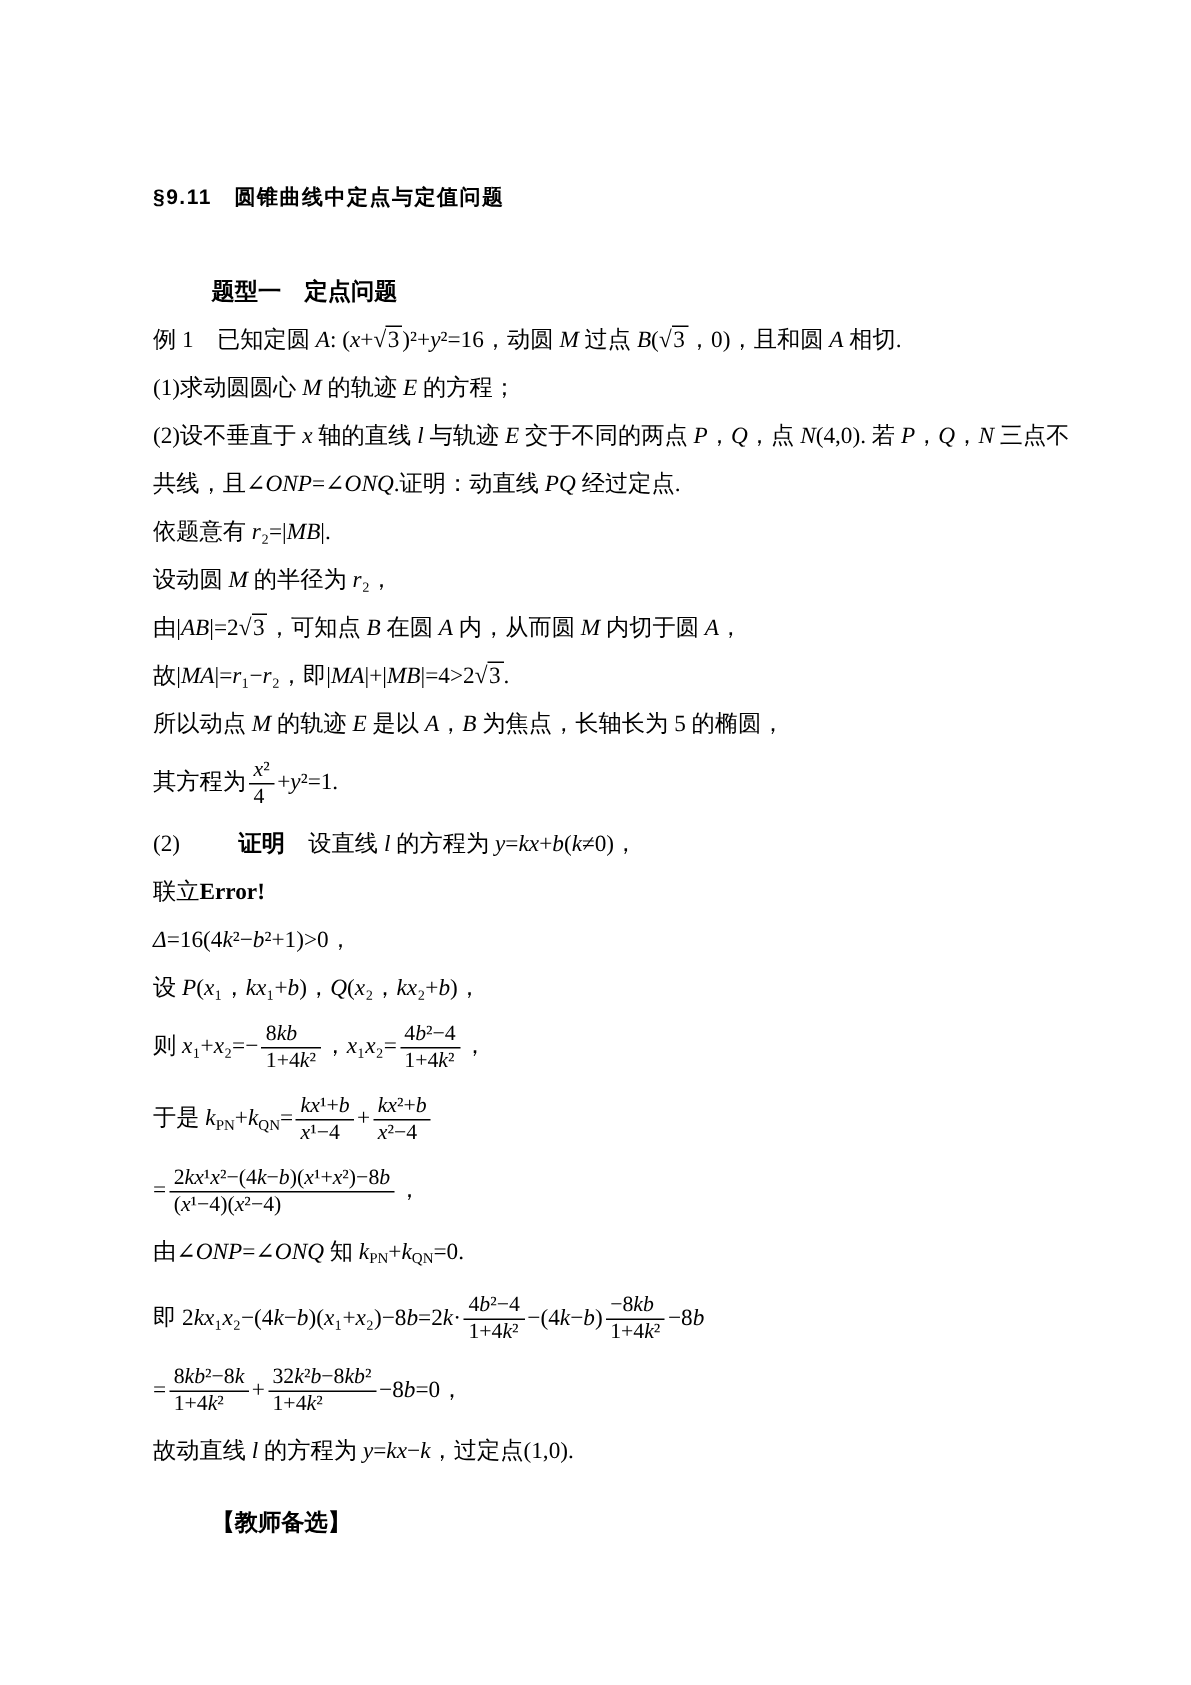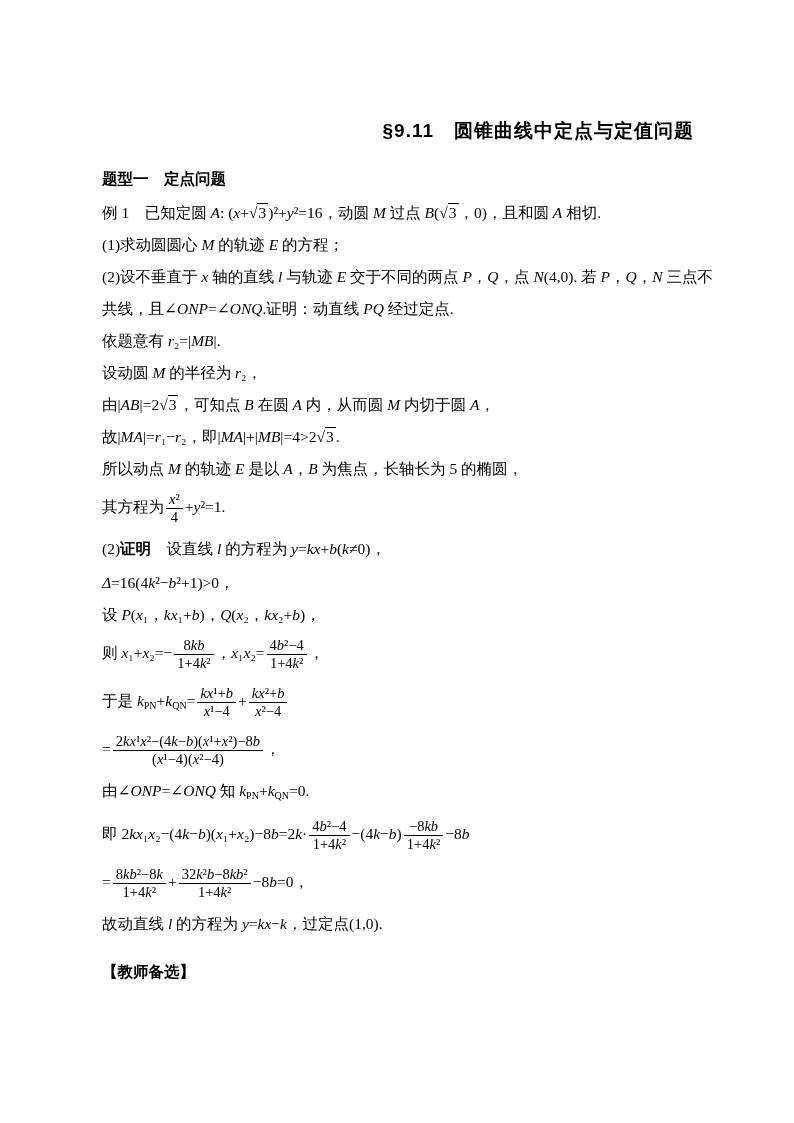--- a/index.html
+++ b/index.html
@@ -4,34 +4,34 @@
 <style>
   html,body{margin:0;padding:0;background:#ffffff;}
   body{
     width:794px;height:1123px;overflow:hidden;
     font-family:"Liberation Serif","DejaVu Serif",serif;
     color:#000;
   }
   .page{box-sizing:border-box;width:794px;height:1123px;padding:118px 70px 0 102px;}
   .title{
     font-family:"Liberation Sans","DejaVu Sans",sans-serif;
-    font-weight:bold;font-size:19px;line-height:26px;
-    text-align:right;margin:0 30px 24px 0;letter-spacing:1px;
+    font-weight:bold;font-size:14px;line-height:26px;
+    text-align:left;margin:0 30px 40px 0;letter-spacing:1px;
   }
   .line{
     margin:0 0 11px 0;font-size:15.5px;line-height:21px;
     white-space:nowrap;
   }
   .line.gap{margin-top:27px;}
-  .hei{font-family:Liberation Mono, monospace;font-weight:bold;}
+  .hei{font-family:Liberation Serif, serif;font-weight:bold;margin-left:39px;}
   .bold{font-weight:bold;}
   .it{font-style:italic;}
   .sub{font-size:10px;vertical-align:-3px;}
   .frac{
-    display:inline-block;vertical-align:middle;text-align:center;
+    display:inline-block;vertical-align:middle;
     font-size:14.5px;line-height:17px;margin:1px 2px;
   }
   .frac .num{display:block;padding:0 3px;border-bottom:1px solid #000;}
   .frac .den{display:block;padding:0 3px;}
   .sqrt{white-space:nowrap;}
   .sqrt .rad{border-top:1px solid #000;padding:0 2px 0 1px;}
 </style>
 </head>
 <body>
 
@@ -43,20 +43,21 @@
       <p class="line"><span class="txt">(1)求动圆圆心 </span><span class="it">M</span><span class="txt"> 的轨迹 </span><span class="it">E</span><span class="txt"> 的方程；</span></p>
       <p class="line"><span class="txt">(2)设不垂直于 </span><span class="it">x</span><span class="txt"> 轴的直线 </span><span class="it">l</span><span class="txt"> 与轨迹 </span><span class="it">E</span><span class="txt"> 交于不同的两点 </span><span class="it">P</span><span class="txt">，</span><span class="it">Q</span><span class="txt">，点 </span><span class="it">N</span><span class="txt">(4,0). 若 </span><span class="it">P</span><span class="txt">，</span><span class="it">Q</span><span class="txt">，</span><span class="it">N</span><span class="txt"> 三点不</span></p>
       <p class="line"><span class="txt">共线，且∠</span><span class="it">ONP</span><span class="txt">=∠</span><span class="it">ONQ</span><span class="txt">.证明：动直线 </span><span class="it">PQ</span><span class="txt"> 经过定点.</span></p>
       <p class="line"><span class="txt">依题意有 </span><span class="it">r</span><span class="txt">₂=|</span><span class="it">MB</span><span class="txt">|.</span></p>
       <p class="line"><span class="txt">设动圆 </span><span class="it">M</span><span class="txt"> 的半径为 </span><span class="it">r</span><span class="txt">₂，</span></p>
       <p class="line"><span class="txt">由|</span><span class="it">AB</span><span class="txt">|=2</span><span class="sqrt"><span class="rsym">√</span><span class="rad">3</span></span><span class="txt">，可知点 </span><span class="it">B</span><span class="txt"> 在圆 </span><span class="it">A</span><span class="txt"> 内，从而圆 </span><span class="it">M</span><span class="txt"> 内切于圆 </span><span class="it">A</span><span class="txt">，</span></p>
       <p class="line"><span class="txt">故|</span><span class="it">MA</span><span class="txt">|=</span><span class="it">r</span><span class="txt">₁−</span><span class="it">r</span><span class="txt">₂，即|</span><span class="it">MA</span><span class="txt">|+|</span><span class="it">MB</span><span class="txt">|=4&gt;2</span><span class="sqrt"><span class="rsym">√</span><span class="rad">3</span></span><span class="txt">.</span></p>
       <p class="line"><span class="txt">所以动点 </span><span class="it">M</span><span class="txt"> 的轨迹 </span><span class="it">E</span><span class="txt"> 是以 </span><span class="it">A</span><span class="txt">，</span><span class="it">B</span><span class="txt"> 为焦点，长轴长为 5 的椭圆，</span></p>
       <p class="line tall"><span class="txt">其方程为</span><span class="frac"><span class="num"><span class="it">x</span><span class="txt">²</span></span><span class="den"><span class="txt">4</span></span></span><span class="txt">+</span><span class="it">y</span><span class="txt">²=1.</span></p>
       <p class="line"><span class="txt">(2)</span><span class="hei">证明</span><span class="txt">　设直线 </span><span class="it">l</span><span class="txt"> 的方程为 </span><span class="it">y</span><span class="txt">=</span><span class="it">kx</span><span class="txt">+</span><span class="it">b</span><span class="txt">(</span><span class="it">k</span><span class="txt">≠0)，</span></p>
+      <p class="line"><span class="txt">联立</span><span class="bold">Error!</span></p>
       <p class="line"><span class="it">Δ</span><span class="txt">=16(4</span><span class="it">k</span><span class="txt">²−</span><span class="it">b</span><span class="txt">²+1)&gt;0，</span></p>
       <p class="line"><span class="txt">设 </span><span class="it">P</span><span class="txt">(</span><span class="it">x</span><span class="txt">₁，</span><span class="it">kx</span><span class="txt">₁+</span><span class="it">b</span><span class="txt">)，</span><span class="it">Q</span><span class="txt">(</span><span class="it">x</span><span class="txt">₂，</span><span class="it">kx</span><span class="txt">₂+</span><span class="it">b</span><span class="txt">)，</span></p>
       <p class="line tall"><span class="txt">则 </span><span class="it">x</span><span class="txt">₁+</span><span class="it">x</span><span class="txt">₂=−</span><span class="frac"><span class="num"><span class="txt">8</span><span class="it">kb</span></span><span class="den"><span class="txt">1+4</span><span class="it">k</span><span class="txt">²</span></span></span><span class="txt">，</span><span class="it">x</span><span class="txt">₁</span><span class="it">x</span><span class="txt">₂=</span><span class="frac"><span class="num"><span class="txt">4</span><span class="it">b</span><span class="txt">²−4</span></span><span class="den"><span class="txt">1+4</span><span class="it">k</span><span class="txt">²</span></span></span><span class="txt">，</span></p>
       <p class="line tall"><span class="txt">于是 </span><span class="it">k</span><span class="sub">PN</span><span class="txt">+</span><span class="it">k</span><span class="sub">QN</span><span class="txt">=</span><span class="frac"><span class="num"><span class="it">kx</span><span class="txt">¹+</span><span class="it">b</span></span><span class="den"><span class="it">x</span><span class="txt">¹−4</span></span></span><span class="txt">+</span><span class="frac"><span class="num"><span class="it">kx</span><span class="txt">²+</span><span class="it">b</span></span><span class="den"><span class="it">x</span><span class="txt">²−4</span></span></span></p>
       <p class="line tall"><span class="txt">=</span><span class="frac"><span class="num"><span class="txt">2</span><span class="it">kx</span><span class="txt">¹</span><span class="it">x</span><span class="txt">²−(4</span><span class="it">k</span><span class="txt">−</span><span class="it">b</span><span class="txt">)(</span><span class="it">x</span><span class="txt">¹+</span><span class="it">x</span><span class="txt">²)−8</span><span class="it">b</span></span><span class="den"><span class="txt">(</span><span class="it">x</span><span class="txt">¹−4)(</span><span class="it">x</span><span class="txt">²−4)</span></span></span><span class="txt">，</span></p>
       <p class="line"><span class="txt">由∠</span><span class="it">ONP</span><span class="txt">=∠</span><span class="it">ONQ</span><span class="txt"> 知 </span><span class="it">k</span><span class="sub">PN</span><span class="txt">+</span><span class="it">k</span><span class="sub">QN</span><span class="txt">=0.</span></p>
       <p class="line tall"><span class="txt">即 2</span><span class="it">kx</span><span class="txt">₁</span><span class="it">x</span><span class="txt">₂−(4</span><span class="it">k</span><span class="txt">−</span><span class="it">b</span><span class="txt">)(</span><span class="it">x</span><span class="txt">₁+</span><span class="it">x</span><span class="txt">₂)−8</span><span class="it">b</span><span class="txt">=2</span><span class="it">k</span><span class="txt">·</span><span class="frac"><span class="num"><span class="txt">4</span><span class="it">b</span><span class="txt">²−4</span></span><span class="den"><span class="txt">1+4</span><span class="it">k</span><span class="txt">²</span></span></span><span class="txt">−(4</span><span class="it">k</span><span class="txt">−</span><span class="it">b</span><span class="txt">)</span><span class="frac"><span class="num"><span class="txt">−8</span><span class="it">kb</span></span><span class="den"><span class="txt">1+4</span><span class="it">k</span><span class="txt">²</span></span></span><span class="txt">−8</span><span class="it">b</span></p>
       <p class="line tall"><span class="txt">=</span><span class="frac"><span class="num"><span class="txt">8</span><span class="it">kb</span><span class="txt">²−8</span><span class="it">k</span></span><span class="den"><span class="txt">1+4</span><span class="it">k</span><span class="txt">²</span></span></span><span class="txt">+</span><span class="frac"><span class="num"><span class="txt">32</span><span class="it">k</span><span class="txt">²</span><span class="it">b</span><span class="txt">−8</span><span class="it">kb</span><span class="txt">²</span></span><span class="den"><span class="txt">1+4</span><span class="it">k</span><span class="txt">²</span></span></span><span class="txt">−8</span><span class="it">b</span><span class="txt">=0，</span></p>
       <p class="line"><span class="txt">故动直线 </span><span class="it">l</span><span class="txt"> 的方程为 </span><span class="it">y</span><span class="txt">=</span><span class="it">kx</span><span class="txt">−</span><span class="it">k</span><span class="txt">，过定点(1,0).</span></p>
       <p class="line gap"><span class="hei">【教师备选】</span></p>

